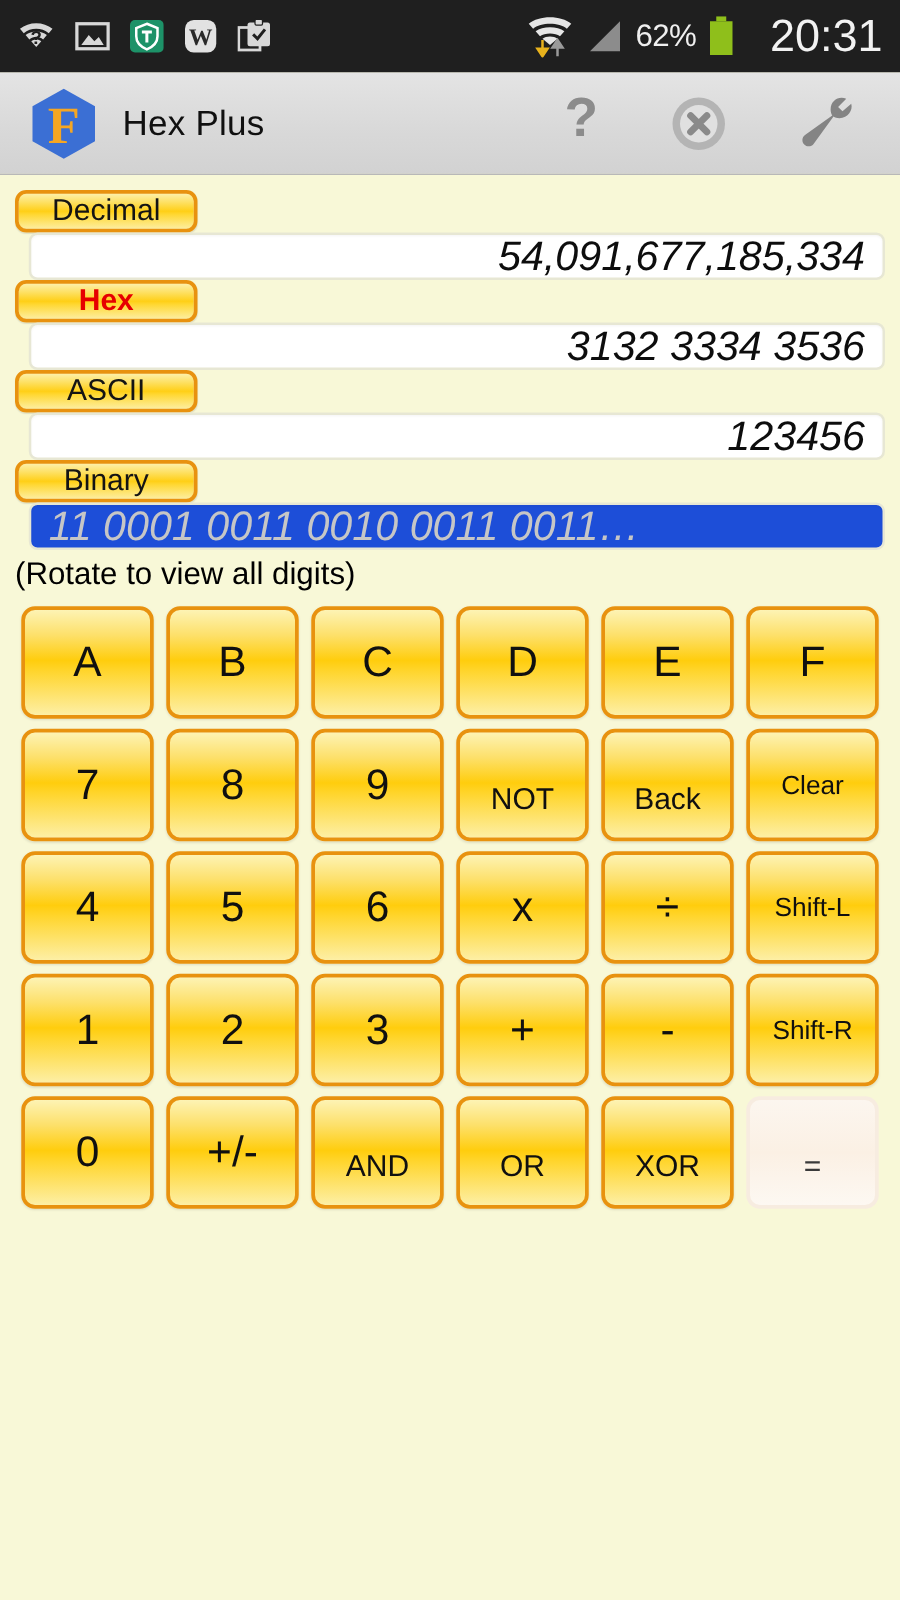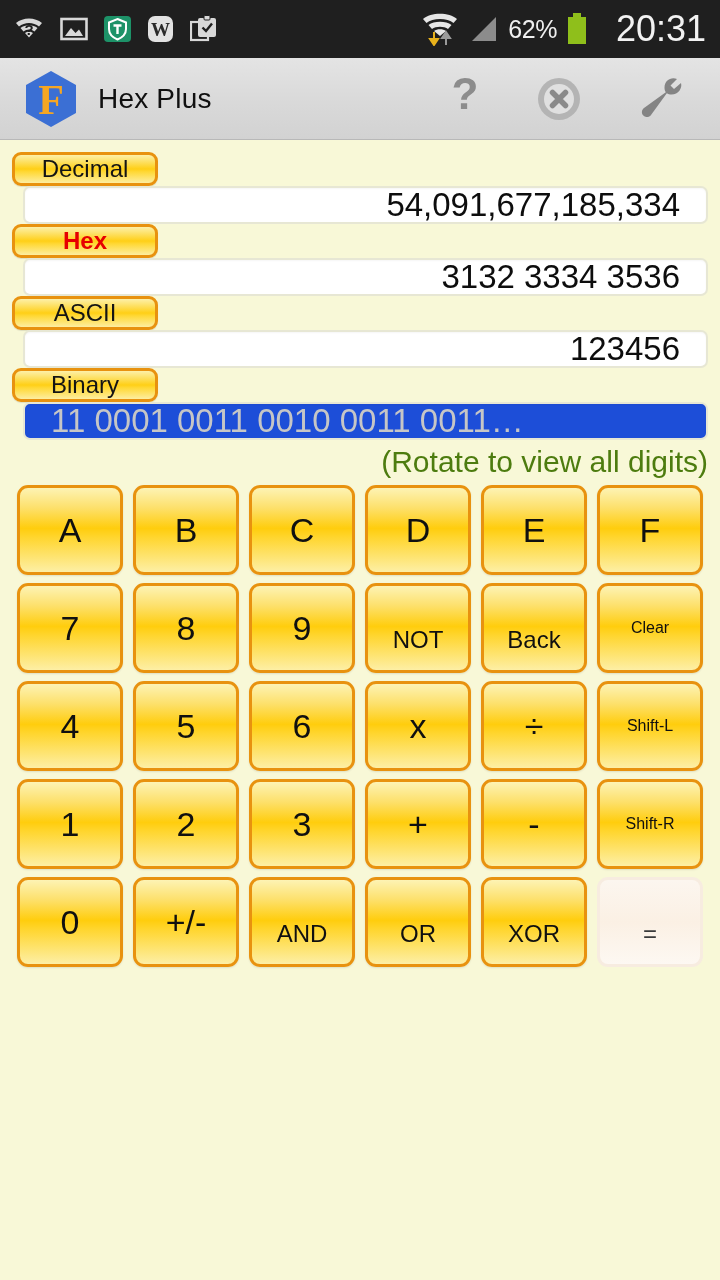--- a/index.html
+++ b/index.html
@@ -103,38 +103,39 @@
 
   .conv-field {
     flex: 1;
     margin-left: 11px;
     border: 2px solid #e7e7d4;
     border-radius: 7px;
     background: #ffffff;
     display: flex;
     align-items: center;
     justify-content: flex-end;
-    padding: 0 26px;
+    padding: 0 14px;
     font-size: 33px;
     color: #0d0d0d;
     overflow: hidden;
     white-space: nowrap;
     cursor: text;
     box-shadow: inset 0 1px 2px rgba(0,0,0,0.04);
+    font-style: italic;
   }
   .conv-field.muted {
     color: #c6c6c6;
     justify-content: flex-start;
     background: #1d4ed8;
   }
 
   #rotate-hint {
-    text-align: right;
-    font-size: 30px;
-    color: #4d7c0f;
+    text-align: left;
+    font-size: 25px;
+    color: #000000;
     margin: 5px 0 6px 0;
     height: 30px;
   }
 
   
   #keypad {
     display: flex;
     flex-direction: column;
     gap: 0px;
   }
@@ -154,21 +155,21 @@
     align-items: center;
     justify-content: center;
     color: #101010;
     cursor: pointer;
     box-shadow: 0 1px 2px rgba(0,0,0,0.10);
     user-select: none;
   }
   .key .klabel { line-height: 1; }
   .key.big .klabel   { font-size: 34px; }
   .key.small .klabel { font-size: 24px; margin-top: 24px; }
-  .key.tiny .klabel  { font-size: 16px; }
+  .key.tiny .klabel  { font-size: 21px; }
 
   .key.disabled {
     background: linear-gradient(to bottom, #fcf6ef 0%, #fbf0e4 50%, #fdf8f2 100%);
     border-color: #f7ece0;
     color: #3a3a3a;
     box-shadow: none;
   }
 </style>
 </head>
 <body>

